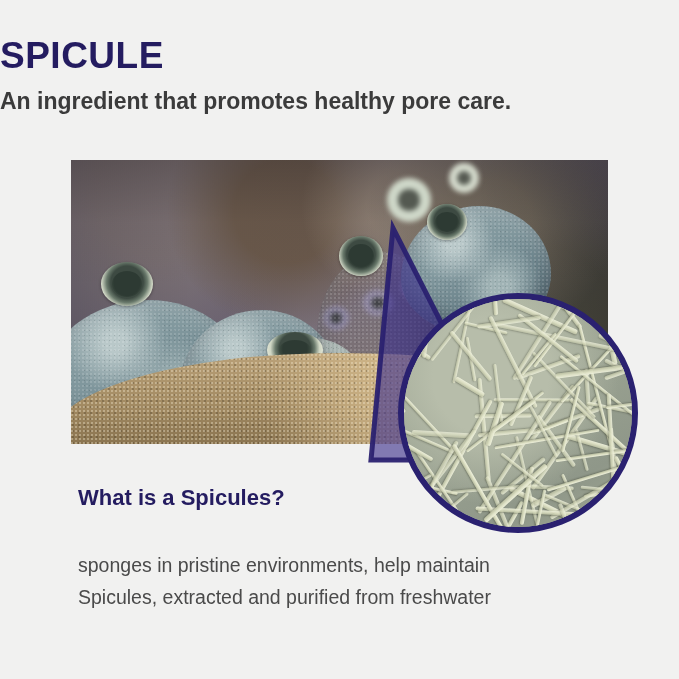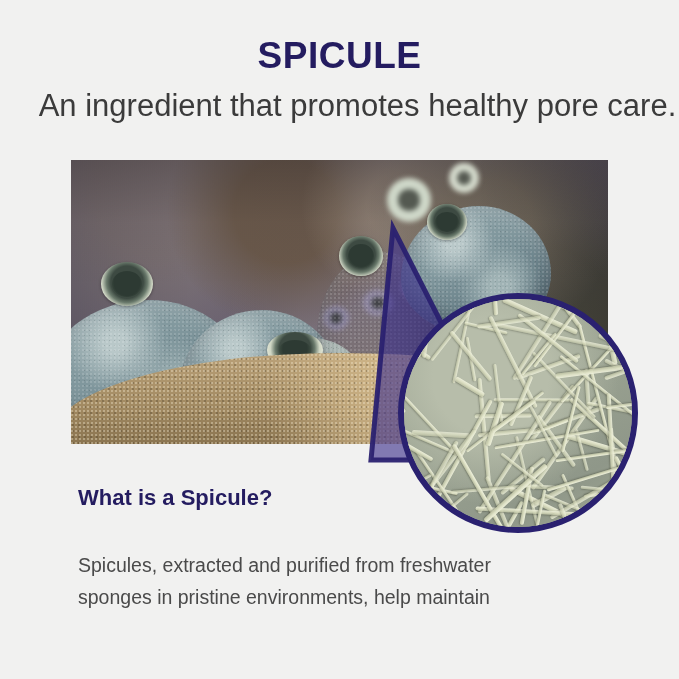--- a/index.html
+++ b/index.html
@@ -21,37 +21,36 @@
     inset: 0;
     background: #f1f1f0;
   }
 
   
   .header {
     position: absolute;
     left: 0;
     top: 36px;
     width: 679px;
-    text-align: center;
+    text-align: left;
   }
   .title {
     font-size: 37px;
     font-weight: 700;
     letter-spacing: 0.5px;
     color: #241c60;
     line-height: 1.1;
     margin: 0;
   }
   .subtitle {
-    font-size: 31px;
-    font-weight: 400;
+    font-size: 23px;
+    font-weight: 700;
     color: #3b3b3b;
     line-height: 1.25;
     margin: 10px 0 0 0;
-    padding-left: 36px;
   }
 
   
   .photo-frame {
     position: absolute;
     left: 71px;
     top: 160px;
     width: 537px;
     height: 284px;
     overflow: hidden;
@@ -406,19 +405,19 @@
         <div class="needle" style="width: 54.1546px; left: 51.0231%; top: 45.7424%; transform: translate(-50%, -50%) rotate(112.893deg); opacity: 0.88; height: 4px;"></div>
         <div class="needle" style="width: 119.044px; left: 4.36431%; top: 89.474%; transform: translate(-50%, -50%) rotate(70.356deg); opacity: 0.74; height: 3.9px;"></div>
         <div class="needle" style="width: 45.3972px; left: 88.2467%; top: 24.9773%; transform: translate(-50%, -50%) rotate(119.427deg); opacity: 0.87; height: 3.6px;"></div>
         <div class="needle" style="width: 52.6597px; left: 51.3545%; top: 69.5529%; transform: translate(-50%, -50%) rotate(37.9355deg); opacity: 0.79; height: 3.3px;"></div>
         <div class="needle" style="width: 39.2679px; left: 42.0952%; top: 9.7968%; transform: translate(-50%, -50%) rotate(86.3682deg); opacity: 0.99; height: 3.7px;"></div>
         <div class="needle" style="width: 52.8412px; left: 48.4642%; top: 51.0213%; transform: translate(-50%, -50%) rotate(143.841deg); opacity: 0.99; height: 3.7px;"></div>
         <div class="needle" style="width: 57.3837px; left: 86.8277%; top: 27.2884%; transform: translate(-50%, -50%) rotate(24.0517deg); opacity: 0.72; height: 4.1px;"></div>
       </div>
   </div>
 
-  <h2 class="section-heading">What is a Spicule?</h2>
+  <h2 class="section-heading">What is a Spicules?</h2>
   <p class="body-copy">
+    <span class="line">sponges in pristine environments, help maintain</span>
     <span class="line">Spicules, extracted and purified from freshwater</span>
-    <span class="line">sponges in pristine environments, help maintain</span>
   </p>
 
 </div>
 
 </body></html>

